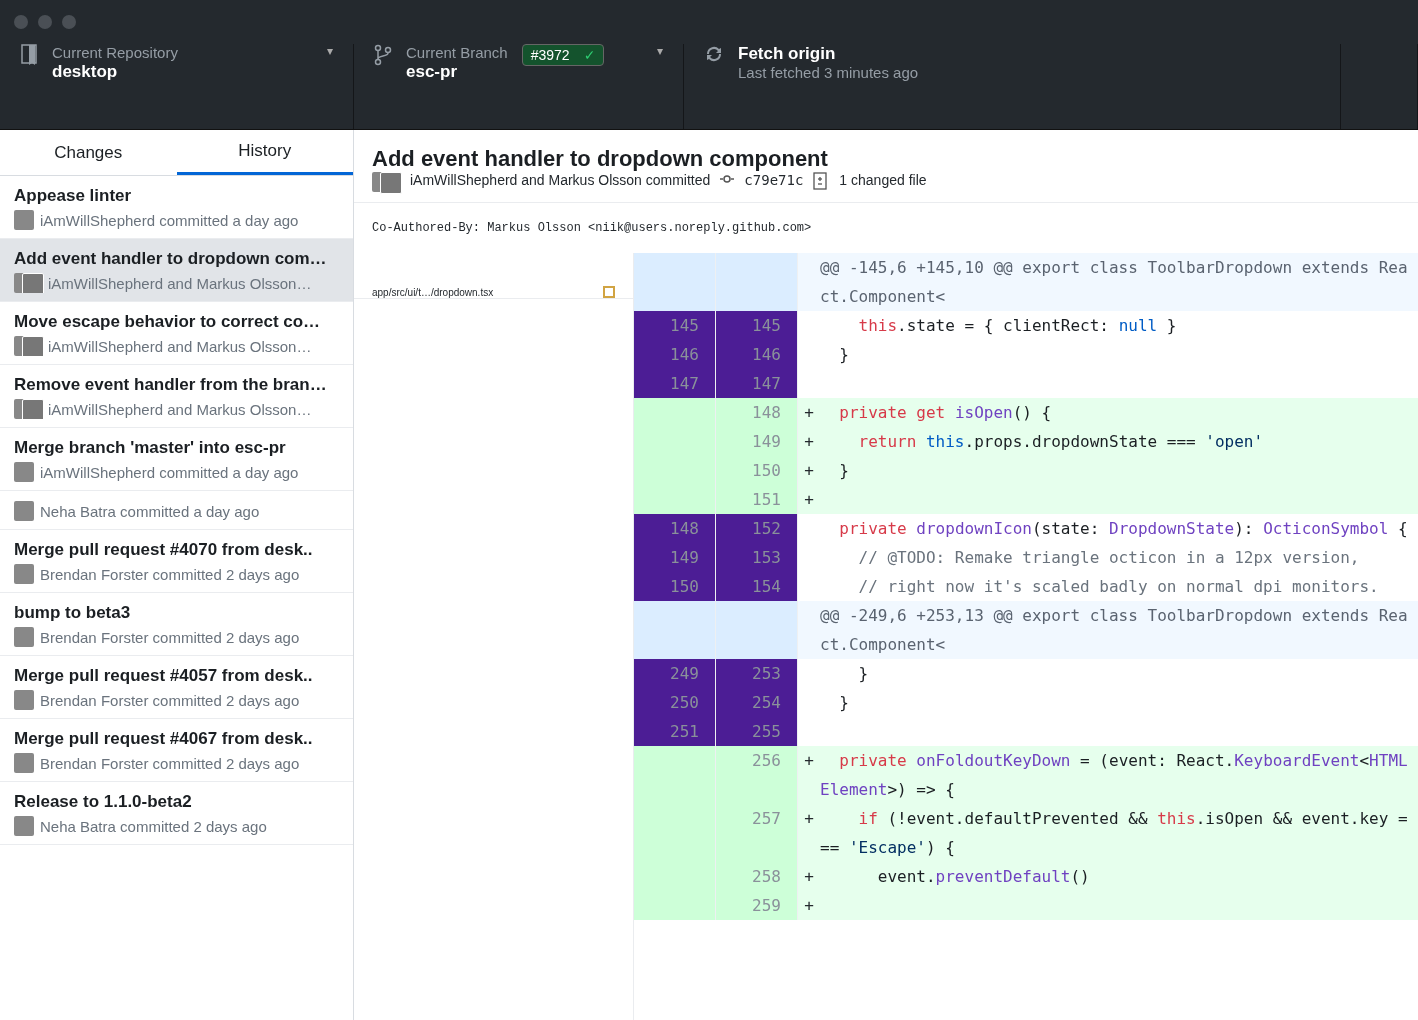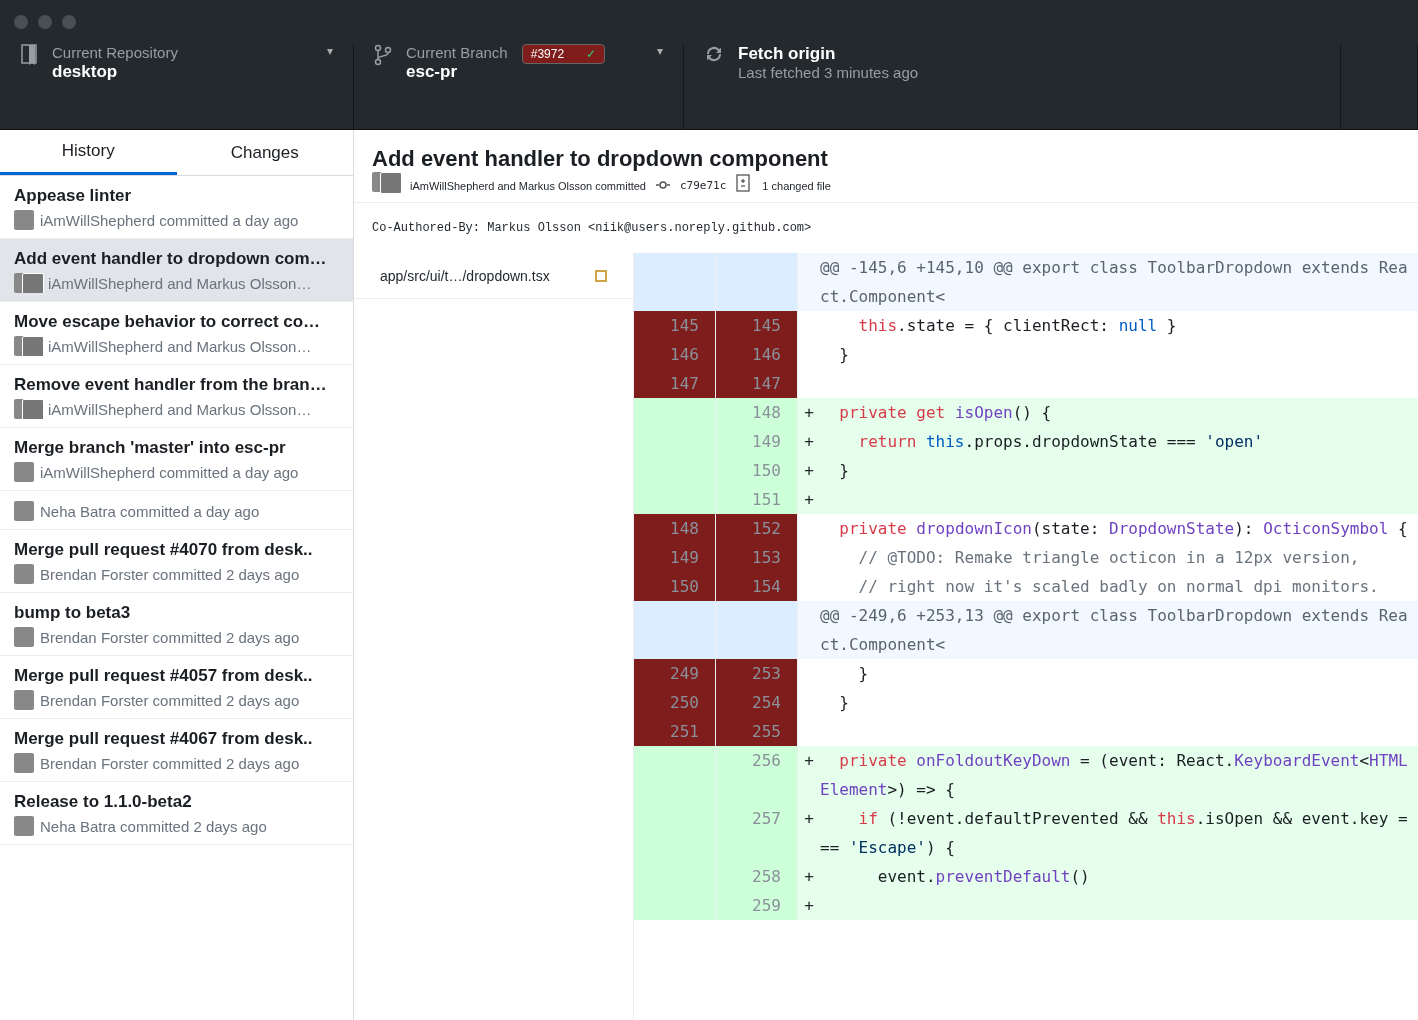--- a/index.html
+++ b/index.html
@@ -9,49 +9,49 @@
 .topbar{height:86px;background:#24292e;display:flex;color:#ccc;border-bottom:1px solid #111}
 .topseg{display:flex;align-items:flex-start;gap:14px;padding:0 20px;border-right:1px solid #141619}
 .topseg.repo{width:354px}
 .topseg.branch{width:330px}
 .topseg.fetch{flex:1;border-right:none}
 .topseg.last{width:78px;border-left:1px solid #141619}
 .top-label{font-size:15px;color:#959da5;line-height:1.2}
 .top-value{font-size:17px;font-weight:600;color:#fff}
 .top-sub{font-size:15px;color:#959da5}
 .caret{margin-left:auto;color:#aaa;font-size:12px}
-.pr-badge{background:#7f1d1d;border:1px solid #666;border-radius:4px;padding:2px 8px;font-size:12px;color:#fff;display:flex;align-items:center;gap:22px}
+.pr-badge{background:#14532d;border:1px solid #666;border-radius:4px;padding:2px 8px;font-size:14px;color:#fff;display:flex;align-items:center;gap:14px}
 .check{color:#2ecc71}
 .ico{fill:#959da5}
 .main{display:flex;height:calc(100% - 130px)}
 .sidebar{width:354px;border-right:1px solid #d8dce1;display:flex;flex-direction:column;overflow:hidden}
 .tabs{display:flex;height:46px;border-bottom:1px solid #d8dce1}
 .tab{flex:1;display:flex;align-items:center;justify-content:center;font-size:17px;color:#1b1f23;cursor:pointer}
 .tab.active{border-bottom:3px solid #0366d6;font-weight:500}
 .commits{overflow-y:auto;flex:1}
 .commit{padding:10px 14px 8px;border-bottom:1px solid #eaecef;cursor:pointer}
 .commit.selected{background:#e1e4e8}
 .ctitle{font-size:17px;font-weight:600;white-space:nowrap;overflow:hidden;text-overflow:ellipsis;margin-bottom:4px}
 .cmeta{font-size:15px;color:#6a737d;display:flex;align-items:center;gap:6px;white-space:nowrap;overflow:hidden;text-overflow:ellipsis}
 .avatar{width:20px;height:20px;border-radius:2px;background:#888;display:inline-block;flex-shrink:0}
 .avatar.two{width:28px;position:relative}
 .avatar.two::after{content:"";position:absolute;left:8px;top:0;width:20px;height:20px;background:#777;border-radius:2px;border:1px solid #fff}
 .content{flex:1;display:flex;flex-direction:column;overflow:hidden}
 .detail-head{padding:16px 18px 10px;border-bottom:1px solid #eaecef}
 .dtitle{font-size:22px;font-weight:600;}
-.dmeta{font-size:11px;color:#24292e;display:flex;align-items:flex-end;gap:10px;flex-wrap:wrap}
+.dmeta{font-size:14px;color:#24292e;display:flex;align-items:flex-start;gap:10px;flex-wrap:wrap}
 .dmeta .sha{font-family:SFMono-Regular,Menlo,monospace}
 .desc{font-family:Liberation Mono, monospace;font-size:12px;padding:18px;color:#24292e}
-.filebar{height:46px;border-top:1px solid #eaecef;border-bottom:1px solid #eaecef;display:flex;align-items:center;padding:0 26px;font-size:14px;color:#24292e;gap:10px}
+.filebar{height:46px;border-top:1px solid #eaecef;border-bottom:1px solid #eaecef;display:flex;align-items:flex-end;padding:0 18px;font-size:10px;color:#24292e;gap:10px}
 .mod-dot{width:12px;height:12px;border:2px solid #d1a443;background:#fff;margin-left:auto}
 .diff-wrap{display:flex;flex:1;overflow:hidden}
 .file-col{width:280px;border-right:1px solid #eaecef}
 .diff{flex:1;overflow:auto;font-family:SFMono-Regular,Menlo,monospace;font-size:16px;line-height:29px}
 .drow{display:flex;min-height:29px}
-.lno{width:82px;text-align:right;padding-right:16px;color:#8a919a;background:#7f1d1d;border-right:1px solid #eef0f2;flex-shrink:0;user-select:none}
+.lno{width:82px;text-align:right;padding-right:16px;color:#8a919a;background:#4c1d95;border-right:1px solid #eef0f2;flex-shrink:0;user-select:none}
 .lno.add{background:#cdffd8}
 .lno.hunk{background:#dbedff}
 .sign{width:22px;text-align:center;color:#24292e;flex-shrink:0}
 .code{flex:1;white-space:pre-wrap;word-break:break-all;padding-right:10px}
 .drow.hunk{background:#f1f8ff;color:#5a6370}
 .drow.add{background:#e6ffed}
 .drow.ctx{background:#fff}
 .k-red{color:#d73a49}
 .k-purple{color:#6f42c1}
 .k-blue{color:#005cc5}
@@ -106,22 +106,22 @@
       <div class="top-sub">Last fetched 3 minutes ago</div>
     </div>
   </div>
   <div class="topseg last"></div>
 </div>
 
 <div class="main">
 
   <div class="sidebar">
     <div class="tabs">
+      <div class="tab">Changes</div>
       <div class="tab active">History</div>
-      <div class="tab">Changes</div>
     </div>
     <div class="commits" id="commit-list">
         <div class="commit">
           <div class="ctitle">Appease linter</div>
     <div class="cmeta">
             <span class="avatar"></span>
             <span>iAmWillShepherd committed a day ago</span>
           </div>
         </div>
         <div class="commit selected">

